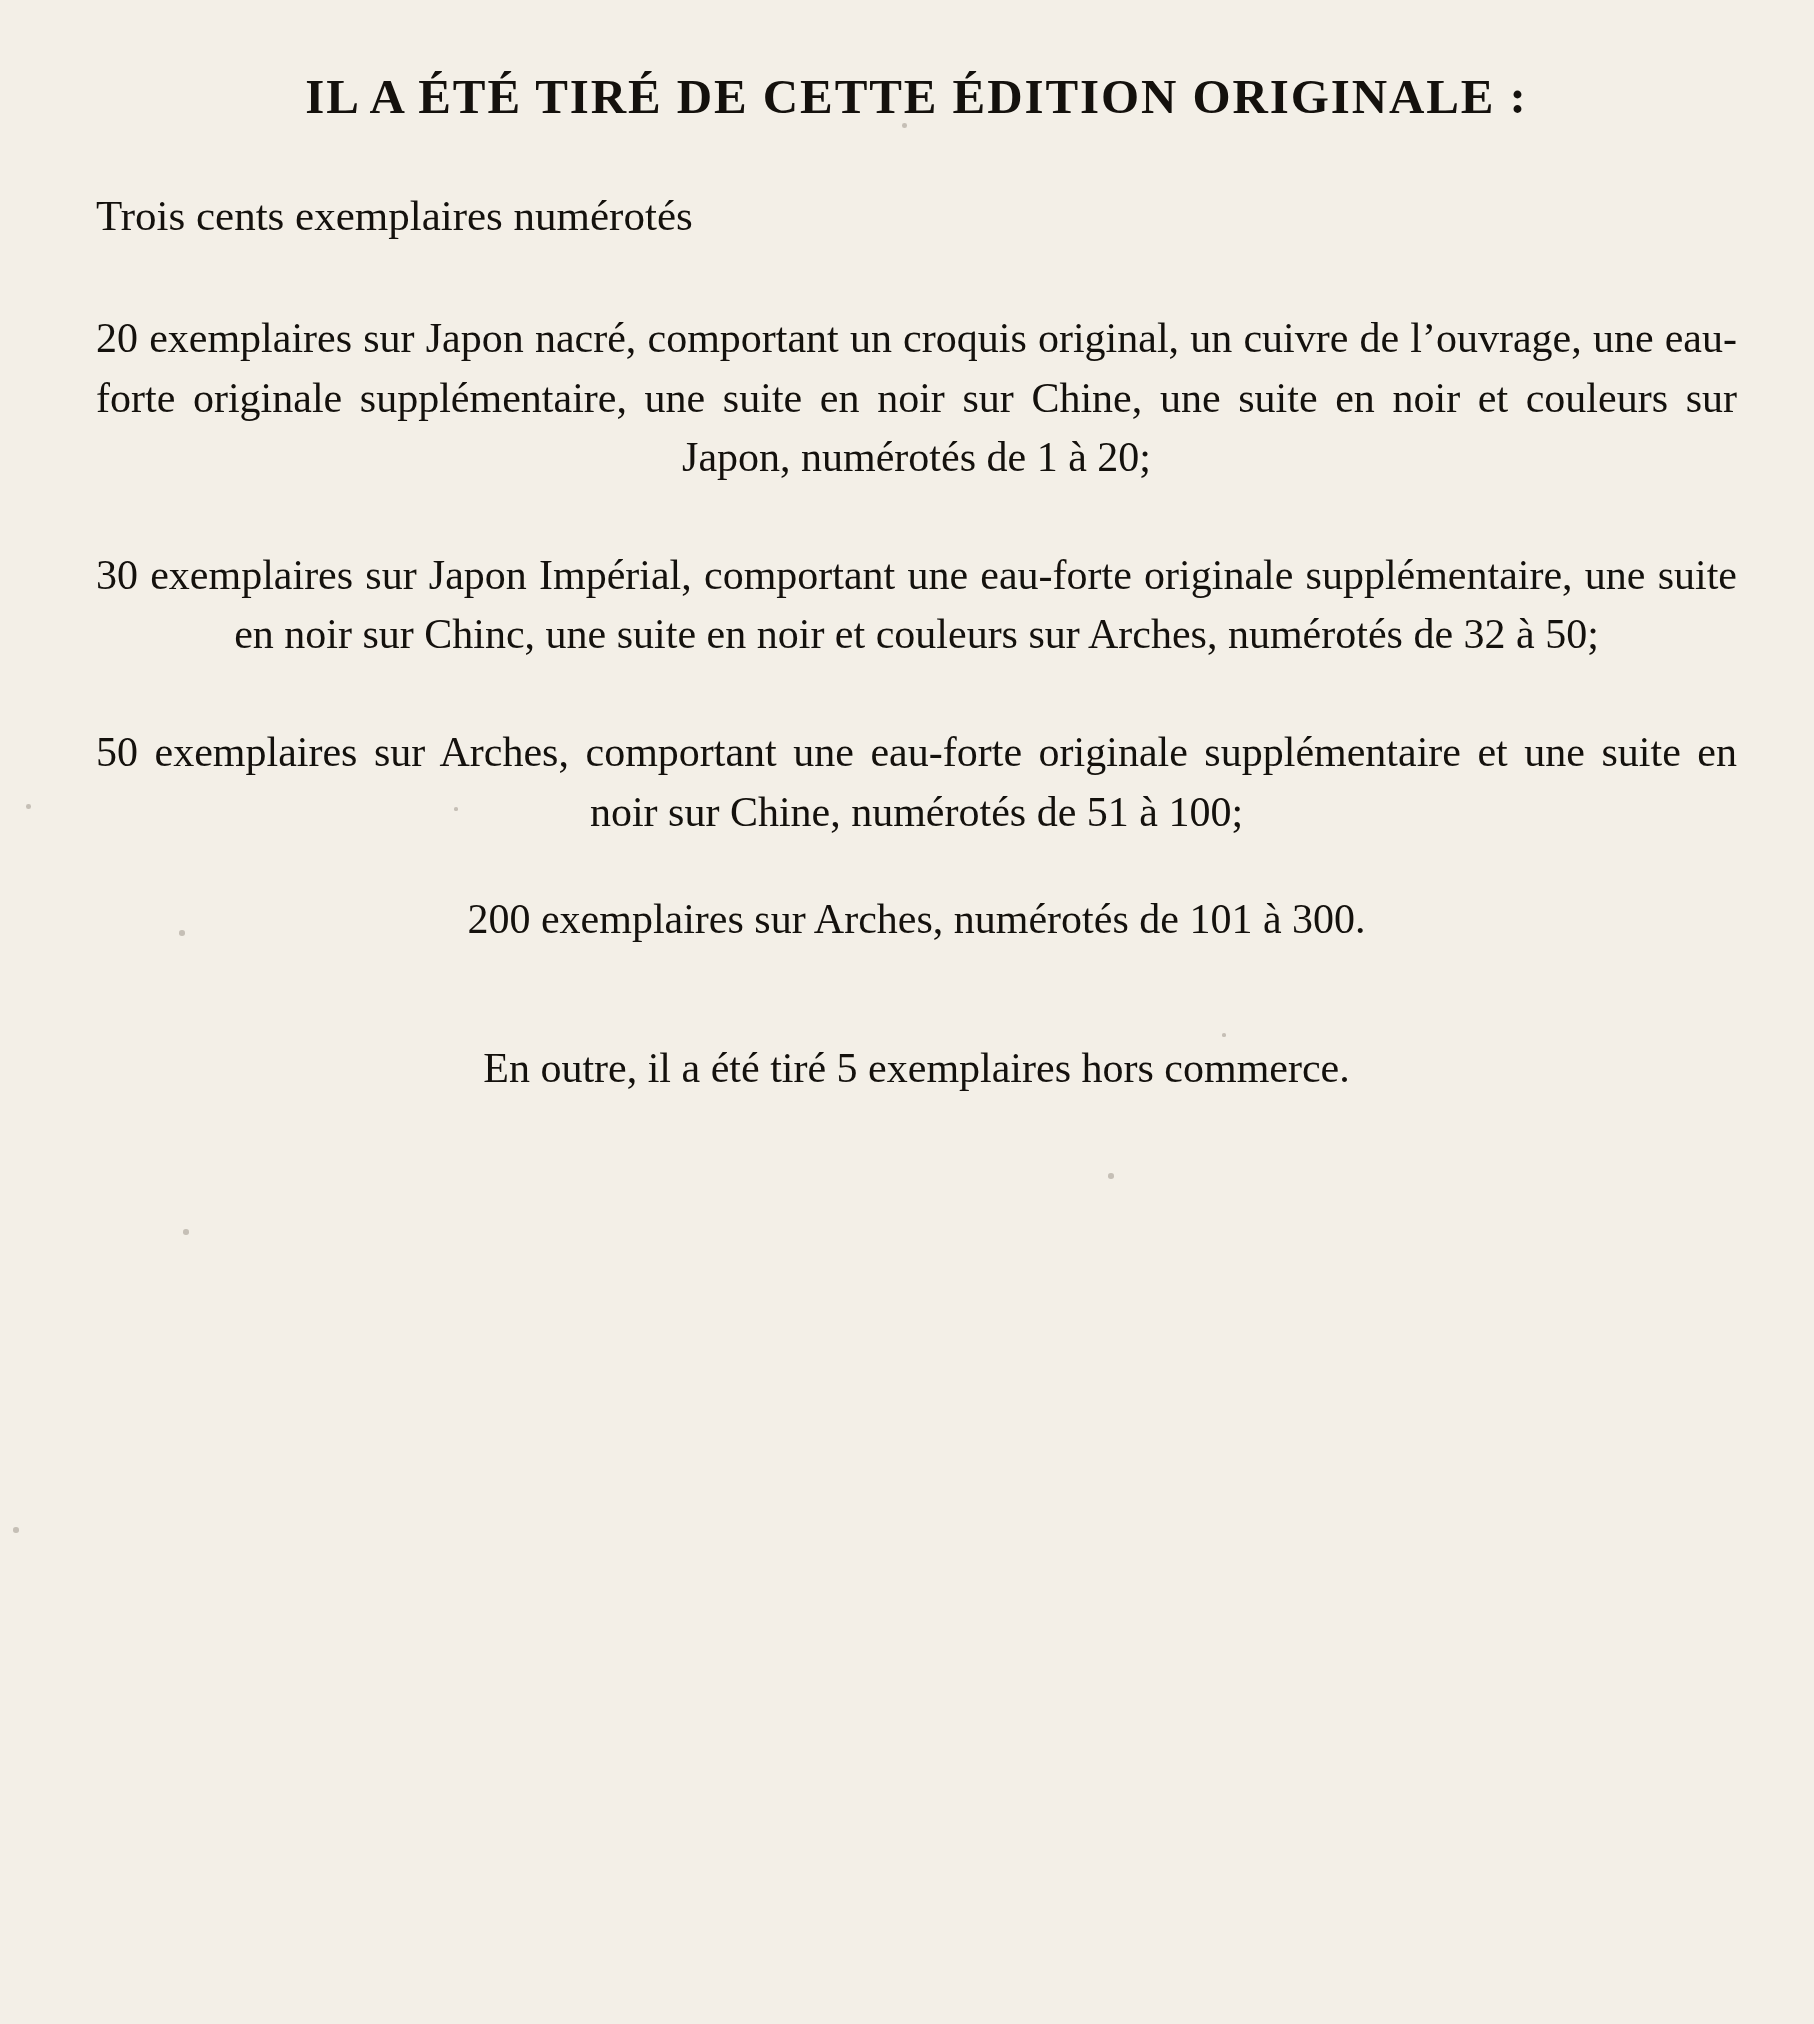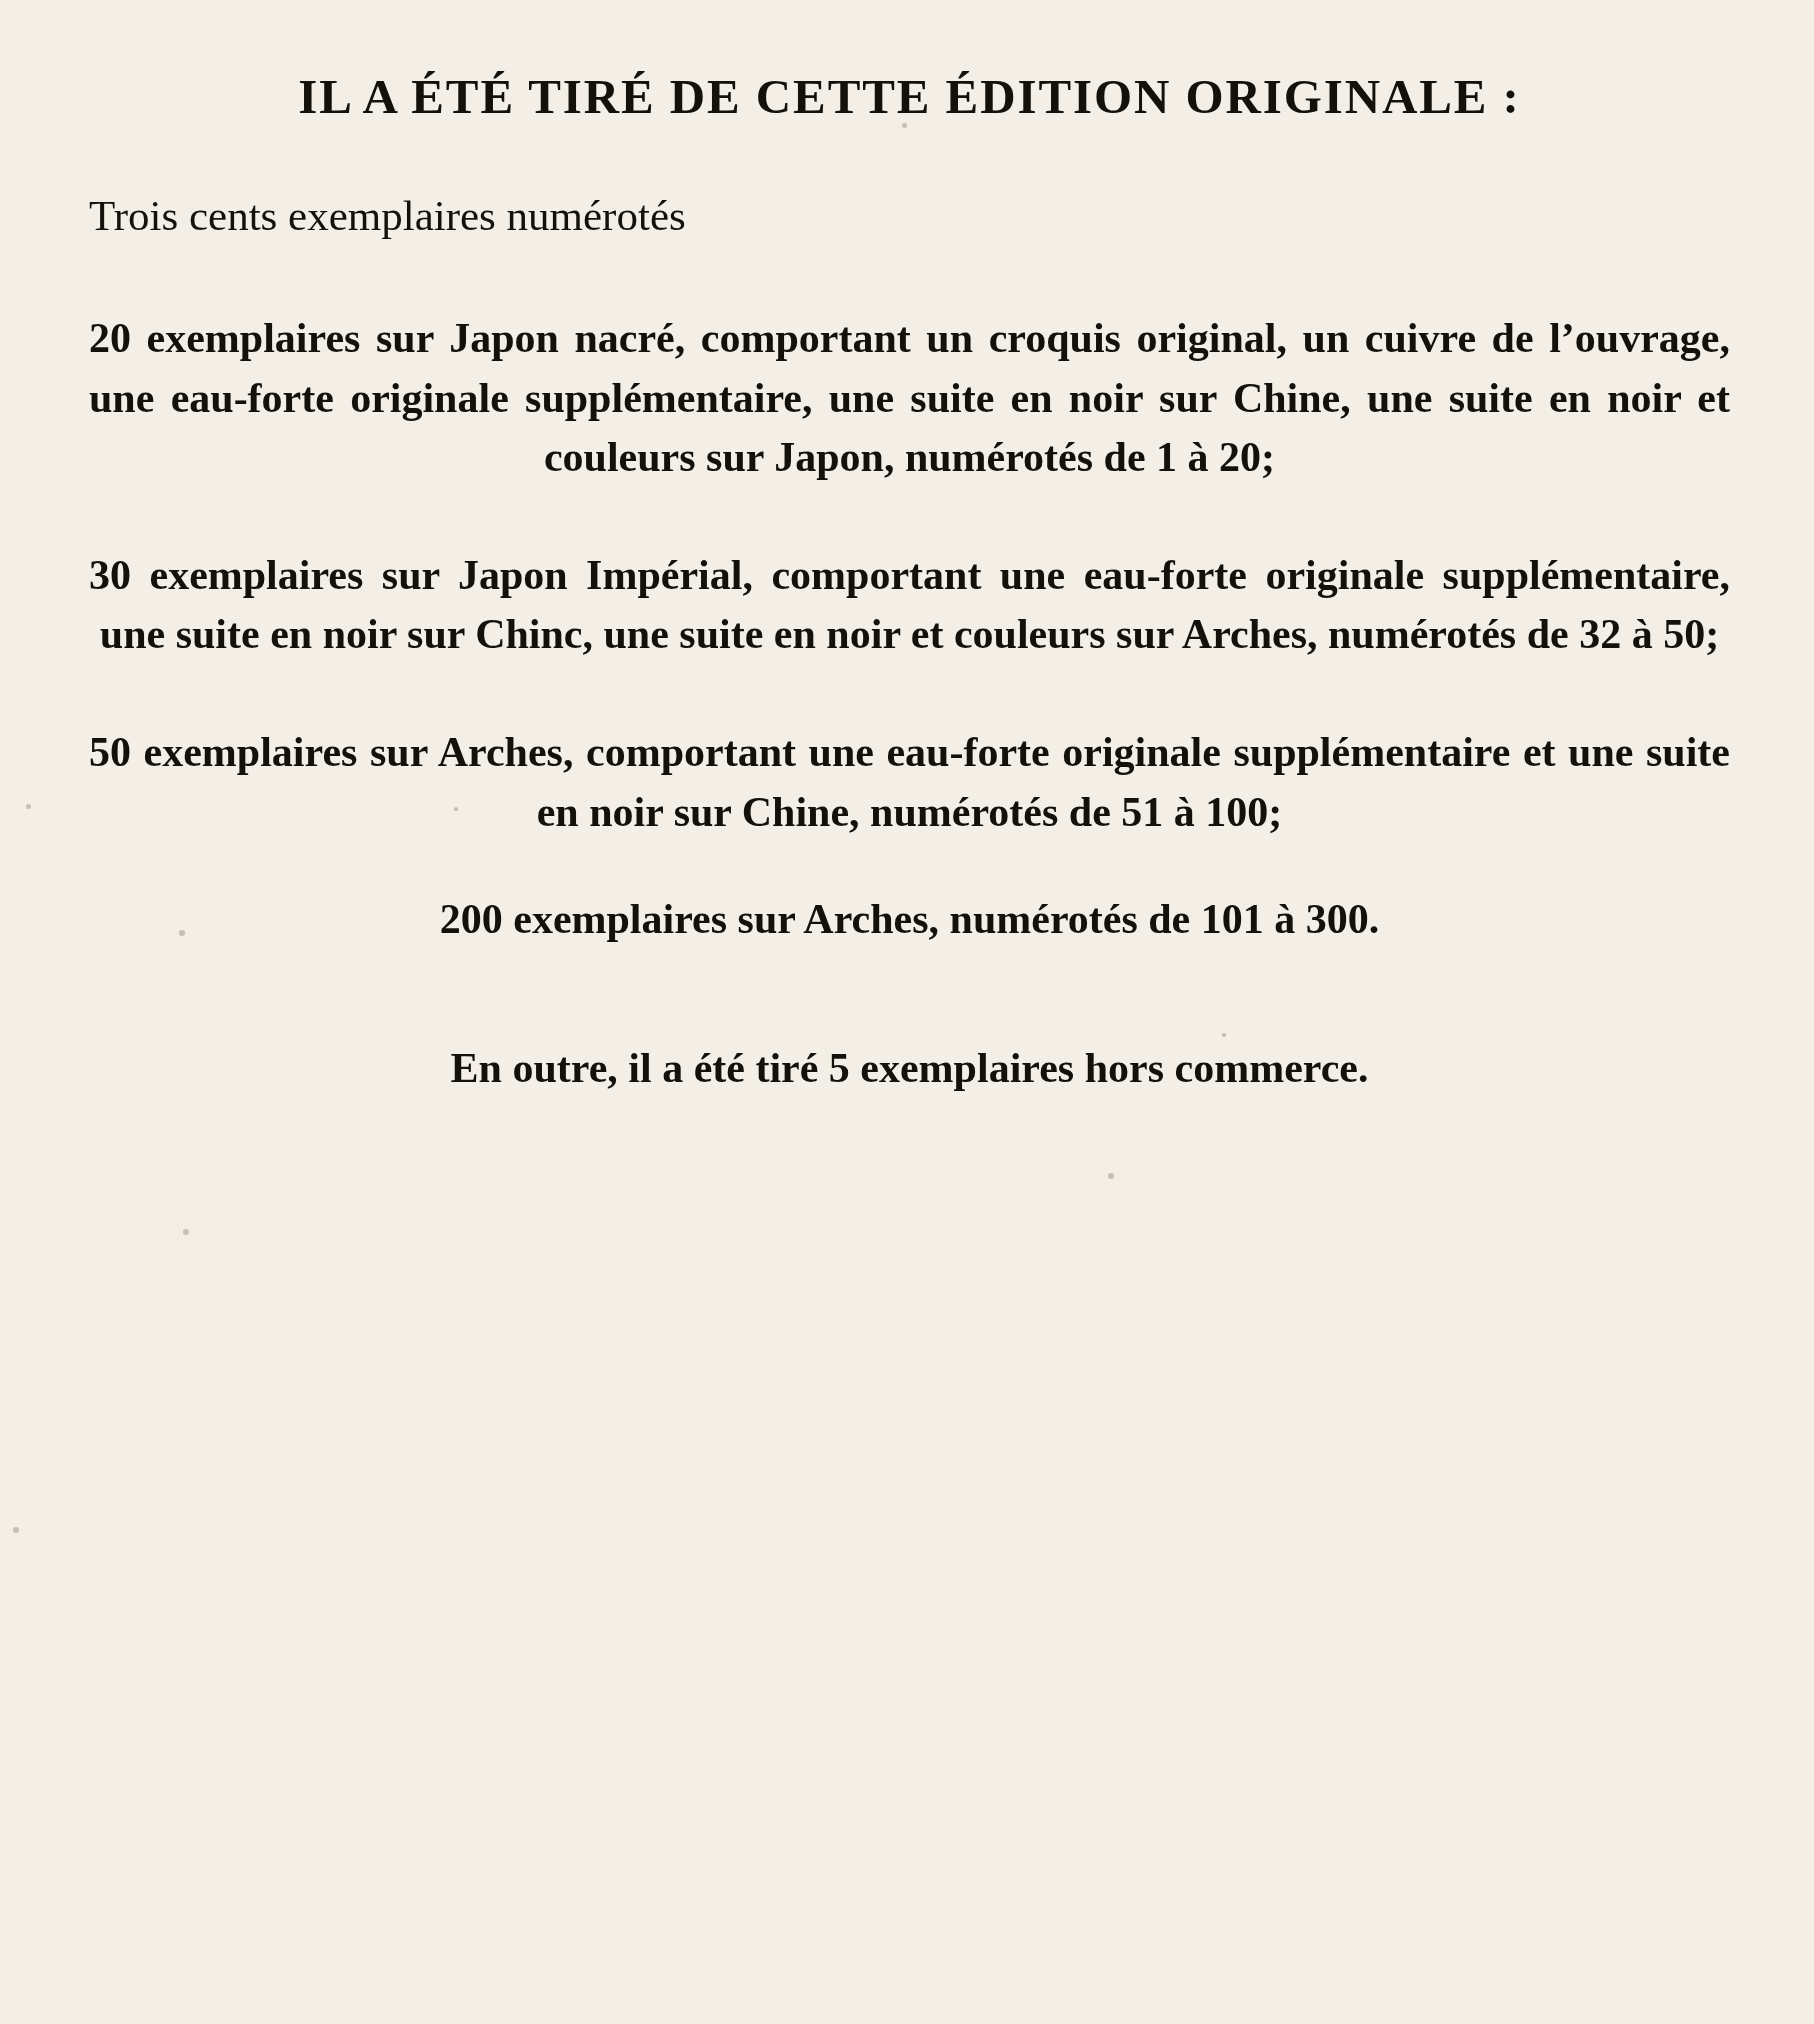--- a/index.html
+++ b/index.html
@@ -25,21 +25,21 @@
   }
   
   .speck {
     position: absolute;
     background: #8d857a;
     border-radius: 50%;
     opacity: .45;
   }
   .content {
     position: absolute;
-    left: 89px;
+    left: 96px;
     top: 52px;
     width: 1641px;
   }
   .headline {
     text-align: center;
     font-size: 49px;
     letter-spacing: 1.9px;
     line-height: 1.15;
     margin: 0 0 0 0;
     padding-top: 17px;
@@ -51,21 +51,20 @@
     line-height: 1.2;
     margin-top: 65px;
   }
   .para {
     font-size: 42px;
     line-height: 1.42;
     text-align: justify;
     text-align-last: center;
     margin-top: 58px;
     hyphens: none;
-    font-weight: bold;
   }
   .para.block-1 { margin-top: 67px; }
   .para.centered {
     text-align: center;
     text-align-last: center;
   }
   .para.final {
     margin-top: 48px;
   }
   .para.outre {

